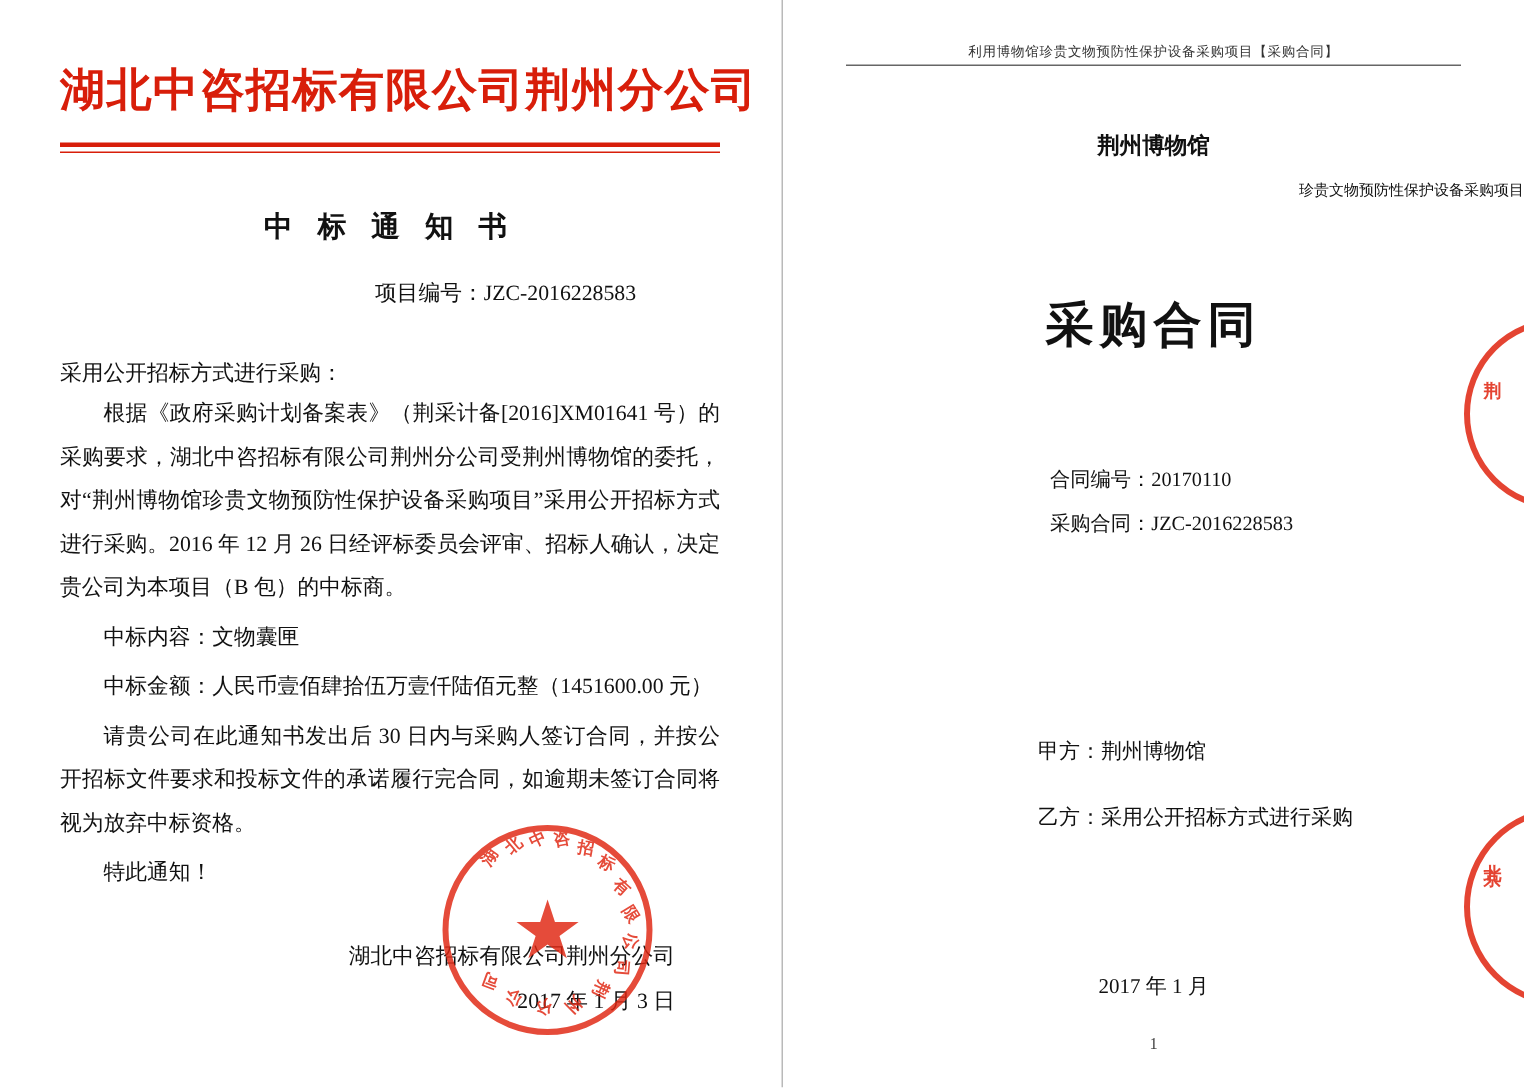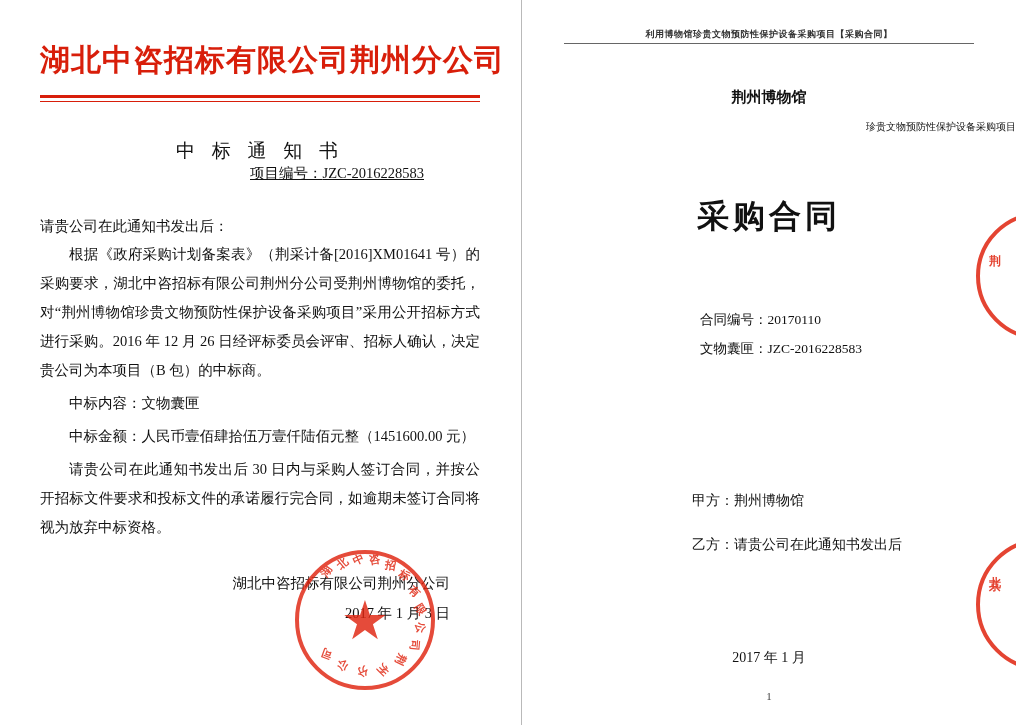--- a/index.html
+++ b/index.html
@@ -55,29 +55,29 @@
     background: #d81e0a;
   }
   .rule-thin {
     height: 1px;
     background: #d81e0a;
     margin-top: 3px;
   }
   .doc-heading {
     text-align: center;
     font-size: 19px;
-    font-weight: normal;
+    font-weight: bold;
     letter-spacing: 6px;
     margin-top: 36px;
   }
   .project-no {
     text-align: right;
     font-size: 14.5px;
+    margin-top: 22px;
     padding-right: 56px;
-    text-decoration: underline;
   }
   .addressee {
     font-size: 14.5px;
     margin-top: 34px;
   }
   .body-p {
     font-size: 14.5px;
     line-height: 2.0;
     text-align: justify;
     margin-top: 4px;
@@ -151,21 +151,20 @@
   }
   .right-header {
     position: absolute;
     top: 28px;
     left: 0;
     width: 494px;
     text-align: center;
     font-size: 9px;
     color: #333;
     letter-spacing: 0.5px;
-    font-weight: bold;
   }
   .right-header-underline {
     position: absolute;
     top: 43px;
     left: 42px;
     width: 410px;
     height: 1px;
     background: #666;
   }
   .r-title1 {
@@ -263,25 +262,26 @@
     <div class="left-inner">
       <div class="company-title">湖北中咨招标有限公司荆州分公司</div>
       <div class="rule-wrap">
         <div class="rule-thick"></div>
         <div class="rule-thin"></div>
       </div>
       <div class="doc-heading">中 标 通 知 书</div>
       <div class="project-no">
         <span>项目编号：</span><span>JZC-2016228583</span>
       </div>
-      <div class="addressee">请贵公司在此通知书发出后：</div>
+      <div class="addressee">采用公开招标方式进行采购：</div>
       <div class="body-p indent">根据《政府采购计划备案表》（荆采计备[2016]XM01641 号）的采购要求，湖北中咨招标有限公司荆州分公司受荆州博物馆的委托，对“荆州博物馆珍贵文物预防性保护设备采购项目”采用公开招标方式进行采购。2016 年 12 月 26 日经评标委员会评审、招标人确认，决定贵公司为本项目（B 包）的中标商。</div>
       <div class="body-p indent">中标内容：文物囊匣</div>
       <div class="body-p indent">中标金额：人民币壹佰肆拾伍万壹仟陆佰元整（1451600.00 元）</div>
       <div class="body-p indent">请贵公司在此通知书发出后 30 日内与采购人签订合同，并按公开招标文件要求和投标文件的承诺履行完合同，如逾期未签订合同将视为放弃中标资格。</div>
+      <div class="body-p indent">特此通知！</div>
       <div class="sign-block">
         <div>湖北中咨招标有限公司荆州分公司</div>
         <div>2017 年 1 月 3 日</div>
       </div>
     </div>
 
     <div class="seal seal-left">
       <div class="seal-text">
         <span class="seal-char" style="left:22px;top:10px;transform:rotate(-55deg);">湖</span>
         <span class="seal-char" style="left:38px;top:2px;transform:rotate(-40deg);">北</span>
@@ -310,28 +310,28 @@
     <div class="right-header-underline"></div>
 
     <div class="r-title1">荆州博物馆</div>
     <div class="r-title2">珍贵文物预防性保护设备采购项目</div>
     <div class="r-bigtitle">采购合同</div>
 
     <div class="r-field f-contract-no">
       <span>合同编号：</span><span>20170110</span>
     </div>
     <div class="r-field f-bid-no">
-      <span>文物囊匣：</span><span>JZC-2016228583</span>
+      <span>采购合同：</span><span>JZC-2016228583</span>
     </div>
 
     <div class="r-field f-party-a">
       <span>甲方：</span><span>荆州博物馆</span>
     </div>
     <div class="r-field f-party-b">
-      <span>乙方：</span><span>请贵公司在此通知书发出后</span>
+      <span>乙方：</span><span>采用公开招标方式进行采购</span>
     </div>
 
     <div class="f-date">2017 年 1 月</div>
     <div class="f-pageno">1</div>
   </div>
 
   <div class="seal-right-top">
     <span class="seal-frag-text" style="left:6px; top:28px;">荆</span>
   </div>
   <div class="seal-right-bot">

